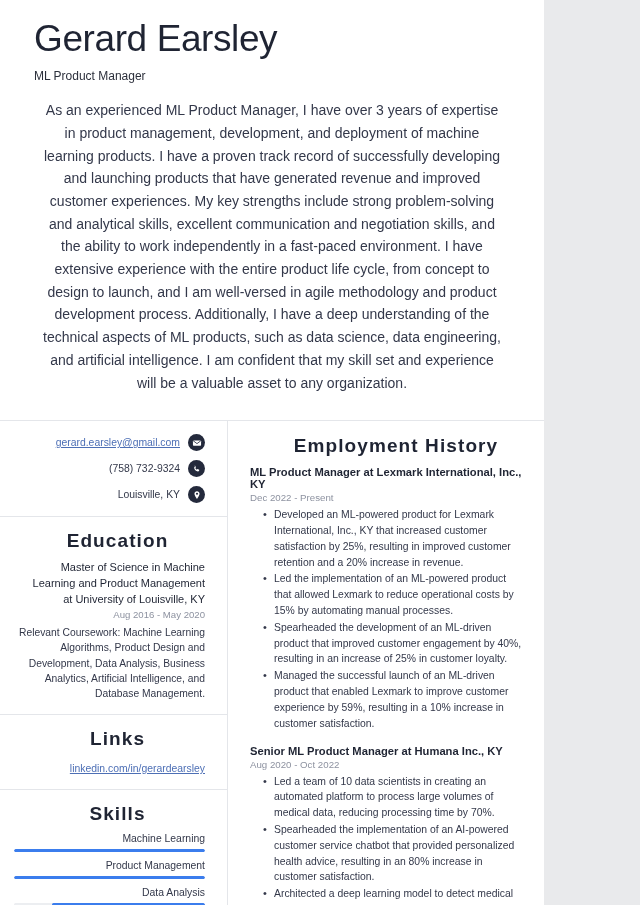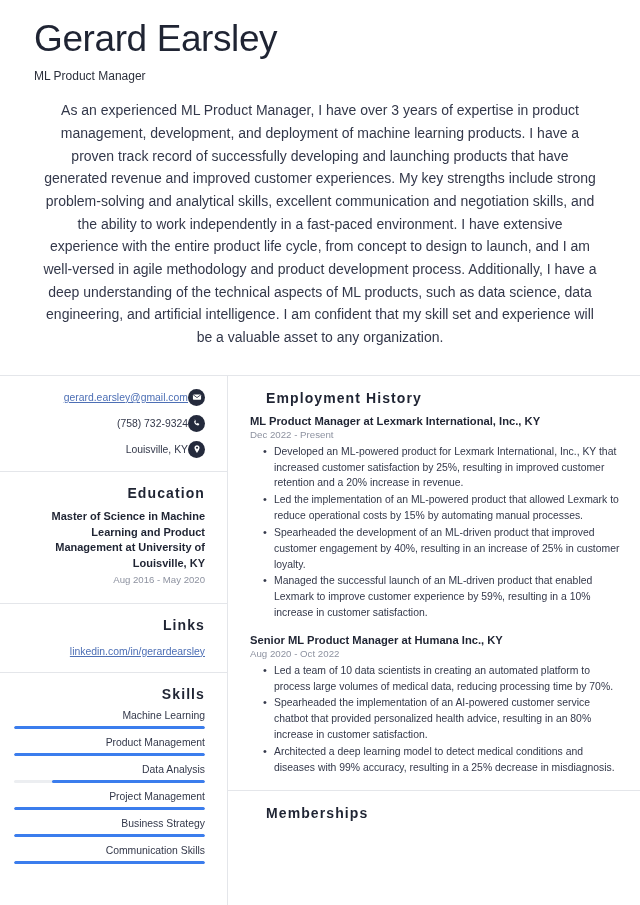--- a/index.html
+++ b/index.html
@@ -6,21 +6,21 @@
     margin: 0;
     padding: 0;
     background: #e9eaec;
   }
   body {
     font-family: "Liberation Sans", sans-serif;
     -webkit-font-smoothing: antialiased;
   }
   #page {
     position: relative;
-    width: 640px;
+    width: 544px;
     height: 905px;
     background: #ffffff;
     overflow: hidden;
     color: #2b2f3b;
   }
 
   
   .header {
     padding: 18px 34px 0 34px;
   }
@@ -78,33 +78,35 @@
   }
   .lsection:last-child { border-bottom: none; }
 
   .rsection {
     padding: 14px 18px 14px 22px;
     border-bottom: 1px solid #e4e6ea;
   }
   .rsection:last-child { border-bottom: none; }
 
   .section-title {
-    font-size: 14px;
+    font-size: 19px;
     font-weight: 700;
     letter-spacing: 1.1px;
     color: #1f2433;
     margin: 0 0 8px 16px;
+    text-align: center;
   }
   .rsection .section-title { margin-bottom: 9px; }
 
   
   .contact-row {
     display: flex;
     align-items: center;
     justify-content: flex-end;
+    gap: 8px;
     margin-bottom: 9px;
   }
   .contact-row:last-child { margin-bottom: 0; }
   .contact-text {
     font-size: 10.4px;
     color: #33384a;
   }
   .contact-text.link {
     color: #4d6fb5;
     text-decoration: underline;
@@ -117,21 +119,21 @@
     display: flex;
     align-items: center;
     justify-content: center;
     flex: 0 0 17px;
   }
   .cicon svg { display: block; }
 
   
   .edu-degree {
     font-size: 11px;
-    font-weight: 700;
+    font-weight: 400;
     line-height: 1.43;
     color: #1f2433;
     margin: 0 0 2px 12px;
   }
   .edu-date {
     font-size: 9.6px;
     color: #8d92a0;
     margin: 0 0 5px 0;
   }
   .edu-desc {
@@ -267,20 +269,21 @@
               </svg>
           </span>
         </div>
       </div>
 
       <div class="lsection">
         <div class="section-title">Education</div>
         <div>
           <div class="edu-degree">Master of Science in Machine Learning and Product Management at University of Louisville, KY</div>
           <div class="edu-date">Aug 2016 - May 2020</div>
+          <div class="edu-desc">Relevant Coursework: Machine Learning Algorithms, Product Design and Development, Data Analysis, Business Analytics, Artificial Intelligence, and Database Management.</div>
         </div>
       </div>
 
       <div class="lsection">
         <div class="section-title">Links</div>
         <a class="link-item" href="#">linkedin.com/in/gerardearsley</a>
       </div>
 
       <div class="lsection">
         <div class="section-title">Skills</div>

